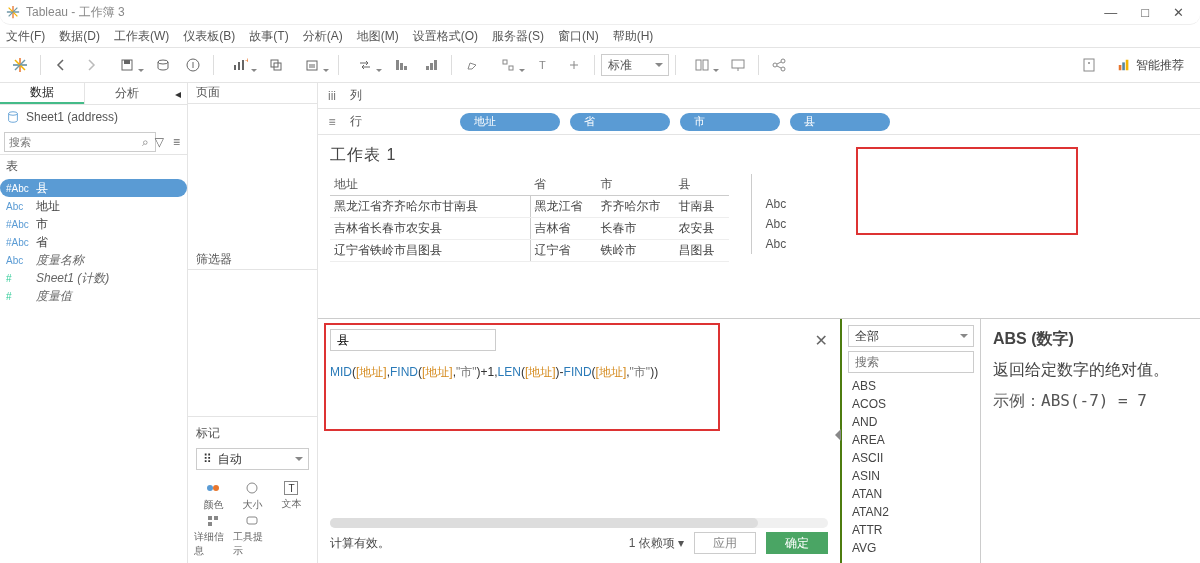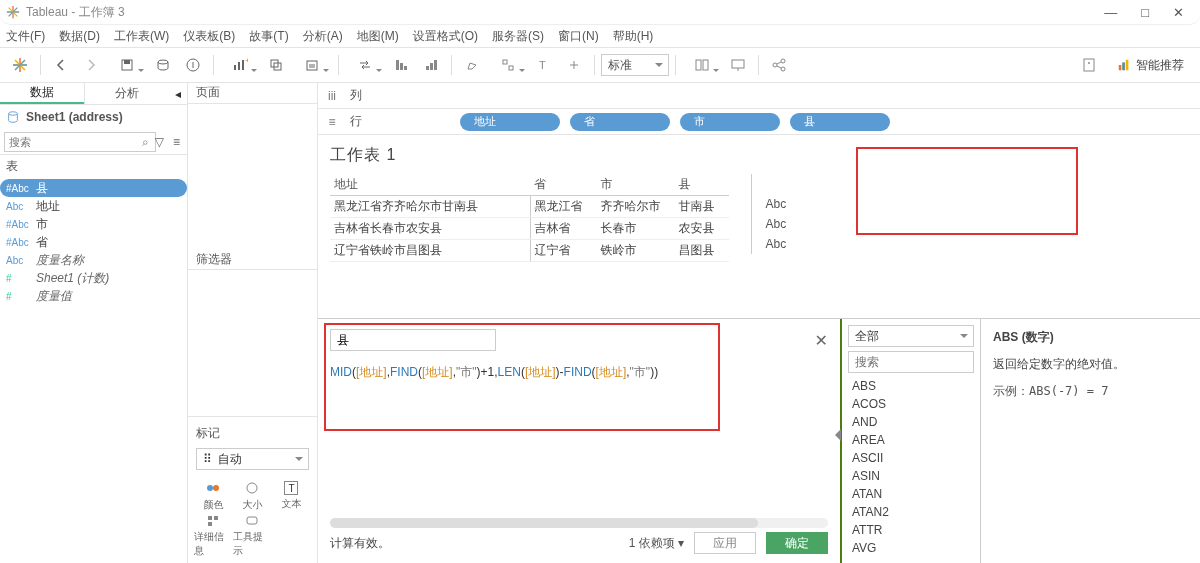--- a/index.html
+++ b/index.html
@@ -20,21 +20,21 @@
 .std-select::after { content:""; border:4px solid transparent; border-top-color:#888; position:absolute; right:5px; top:8px; }
 .smart { margin-left:auto; display:flex; align-items:center; gap:14px; padding-right:10px; }
 .smart .rec { color:#444; font-size:12px; display:flex; align-items:center; gap:5px; }
 .main { display:flex; height:calc(563px - 24px - 22px - 36px); }
 .left { width:188px; border-right:1px solid #e4e4e4; display:flex; flex-direction:column; }
 .tabs { display:flex; height:22px; border-bottom:1px solid #e4e4e4; }
 .tabs .tab { flex:1; display:flex; align-items:center; justify-content:center; font-size:12px; color:#555; cursor:pointer; }
 .tabs .tab.active { border-bottom:2px solid #4b8; color:#222; }
 .tabs .tab.right-bd { border-left:1px solid #e4e4e4; }
 .tabs .triangle { width:18px; display:flex; align-items:center; justify-content:center; }
-.src { height:24px; display:flex; align-items:center; padding:0 6px; gap:6px; color:#555;font-weight:bold; }
+.src { height:24px; display:flex; align-items:center; padding:0 6px; gap:6px; color:#555; }
 .search-row { height:26px; display:flex; align-items:center; padding:0 4px; gap:4px; border-bottom:1px solid #e4e4e4; }
 .search-row input { flex:1; border:1px solid #ccc; height:20px; padding:0 4px; font-size:11px; }
 .sicon { width:18px; height:18px; display:flex; align-items:center; justify-content:center; color:#666; cursor:pointer; }
 .sec-hdr { height:22px; display:flex; align-items:center; padding:0 6px; color:#555; font-size:12px; }
 .field-list { padding:2px 0; }
 .field { height:18px; display:flex; align-items:center; padding:0 6px; gap:6px; cursor:pointer; }
 .field .ftype { width:24px; font-size:10px; color:#5a9bd4; text-align:left; }
 .field .ftype.num { color:#3c9; }
 .field .fname { color:#444; font-size:12px; }
 .field .fname.italic { font-style:italic; color:#666; }
@@ -85,21 +85,21 @@
 .btn { height:22px; padding:0 18px; border:1px solid #ccc; background:#fff; color:#888; font-size:12px; cursor:pointer; }
 .btn.primary { background:#4aa564; color:#fff; border-color:#4aa564; }
 .calc-scroll { position:absolute; bottom:36px; left:12px; right:12px; height:10px; background:#f0f0f0; border-radius:5px; }
 .calc-scroll .thumb { position:absolute; left:0; width:86%; height:100%; background:#ddd; border-radius:5px; }
 .calc-mid { width:140px; border-left:2px solid #4d7c0f; display:flex; flex-direction:column; padding:6px; }
 .calc-mid .cat { border:1px solid #ccc; height:22px; padding:0 6px; display:flex; align-items:center; position:relative; margin-bottom:4px; }
 .calc-mid .cat::after { content:""; border:4px solid transparent; border-top-color:#888; position:absolute; right:5px; top:8px; }
 .calc-mid input { border:1px solid #ccc; height:22px; padding:0 6px; font-size:12px; margin-bottom:4px; }
 .fn-list { flex:1; overflow:hidden; }
 .fn-list div { padding:2px 4px; color:#444; font-size:12px; cursor:pointer; }
-.calc-right { width:220px; border-left:1px solid #ccc; padding:10px 12px; font-size:12px; color:#444; }
+.calc-right { width:220px; border-left:1px solid #ccc; padding:10px 12px; font-size:16px; color:#444; }
 .calc-right .sig { font-weight:bold; margin-bottom:10px; }
 .calc-right .desc { margin-bottom:10px; }
 .calc-right .ex { color:#555; font-family:Consolas,monospace; }
 </style>
 </head>
 <body>
 
 <div class="titlebar">
   <span class="logo">
     <svg viewBox="0 0 16 16">

